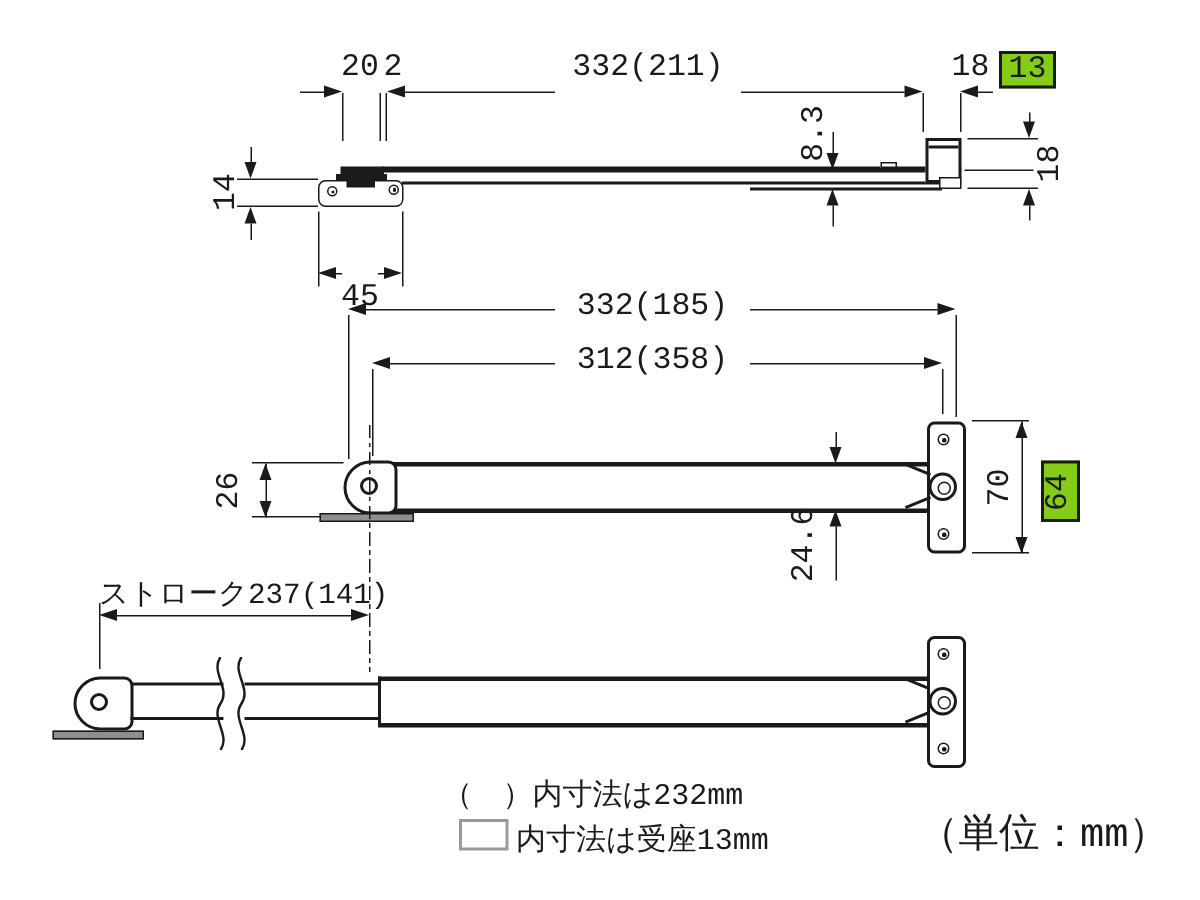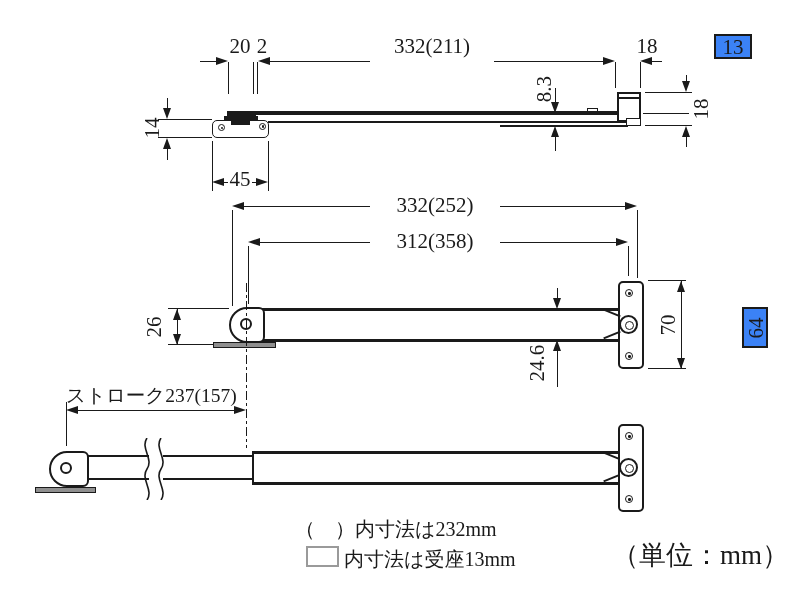--- a/index.html
+++ b/index.html
@@ -1,36 +1,36 @@
 <!DOCTYPE html>
 <html><head>
 <meta charset="utf-8">
 <style>
   html,body{margin:0;padding:0;background:#fff;}
   #canvas{position:relative;width:800px;height:600px;background:#fff;overflow:hidden;
-          font-family:Liberation Serif, serif;color:#1a1a1a;}
+          font-family:Liberation Mono, monospace;color:#1a1a1a;}
   .hl{position:absolute;background:#1a1a1a;height:1px;}
   .vl{position:absolute;background:#1a1a1a;width:1px;}
   .lbl{position:absolute;font-size:21px;line-height:22px;text-align:center;white-space:nowrap;color:#1a1a1a;}
   .rot{transform:rotate(-90deg);transform-origin:center center;}
   
   .ar{position:absolute;width:0;height:0;}
   .ar-r{border-left:12px solid #1a1a1a;border-top:4px solid transparent;border-bottom:4px solid transparent;}
   .ar-l{border-right:12px solid #1a1a1a;border-top:4px solid transparent;border-bottom:4px solid transparent;}
   .ar-d{border-top:11px solid #1a1a1a;border-left:4px solid transparent;border-right:4px solid transparent;}
   .ar-u{border-bottom:11px solid #1a1a1a;border-left:4px solid transparent;border-right:4px solid transparent;}
   .part{position:absolute;border:2px solid #1a1a1a;background:#fff;box-sizing:border-box;}
   .circ{position:absolute;border:1.8px solid #1a1a1a;border-radius:50%;background:#fff;box-sizing:border-box;}
   .dot{position:absolute;width:2.5px;height:2.5px;background:#1a1a1a;border-radius:50%;}
   .plate{position:absolute;background:#8f8f8f;border:1px solid #1a1a1a;box-sizing:border-box;}
   .black{position:absolute;background:#1a1a1a;}
   .centerline{position:absolute;width:1px;
     background:repeating-linear-gradient(to bottom,#1a1a1a 0 9px,transparent 9px 12px,#1a1a1a 12px 15px,transparent 15px 18px);}
   .diag{position:absolute;height:2px;background:#1a1a1a;}
-  .dimbox{position:absolute;border:2px solid #1a1a1a;box-sizing:border-box;display:flex;align-items:center;justify-content:center;background:#3b82f6;margin-left:48px;}
+  .dimbox{position:absolute;border:2px solid #1a1a1a;box-sizing:border-box;display:flex;align-items:center;justify-content:center;background:#84cc16;}
   .legendbox{position:absolute;border:2px solid #9a9a9a;background:#fff;box-sizing:border-box;}
   .note{position:absolute;font-size:20px;white-space:nowrap;color:#1a1a1a;}
 </style>
 </head>
 <body>
 
 <div id="canvas">
 
   <div>
 
@@ -88,32 +88,32 @@
 
     <div class="lbl rot" style="left:681px;top:98px;width:40px;">18</div>
     <div class="hl" style="left:645px;top:92px;width:47px;"></div>
     <div class="hl" style="left:643px;top:113px;width:46px;"></div>
     <div class="hl" style="left:645px;top:125px;width:47px;"></div>
     <div class="vl" style="left:686px;top:75px;height:10px;"></div>
     <div class="ar ar-d" style="left:682px;top:81px;"></div>
     <div class="ar ar-u" style="left:682px;top:126px;"></div>
     <div class="vl" style="left:686px;top:137px;height:10px;"></div>
 
-    <div class="lbl" style="left:222px;top:168px;width:36px;">45</div>
+    <div class="lbl" style="left:222px;top:188px;width:36px;">45</div>
     <div class="vl" style="left:212px;top:141px;height:50px;"></div>
     <div class="vl" style="left:268px;top:141px;height:50px;"></div>
     <div class="ar ar-l" style="left:212px;top:178px;"></div>
     <div class="hl" style="left:224px;top:182px;width:4px;"></div>
     <div class="hl" style="left:252px;top:182px;width:4px;"></div>
     <div class="ar ar-r" style="left:256px;top:178px;"></div>
   </div>
 
   <div>
 
-    <div class="lbl" style="left:372px;top:194px;width:126px;">332(252)</div>
+    <div class="lbl" style="left:372px;top:194px;width:126px;">332(185)</div>
     <div class="ar ar-l" style="left:232px;top:202px;"></div>
     <div class="hl" style="left:244px;top:206px;width:126px;"></div>
     <div class="hl" style="left:500px;top:206px;width:125px;"></div>
     <div class="ar ar-r" style="left:625px;top:202px;"></div>
     <div class="vl" style="left:232px;top:210px;height:96px;"></div>
     <div class="vl" style="left:637px;top:210px;height:68px;"></div>
 
     <div class="lbl" style="left:372px;top:230px;width:126px;">312(358)</div>
     <div class="ar ar-l" style="left:248px;top:238px;"></div>
     <div class="hl" style="left:260px;top:242px;width:110px;"></div>
@@ -157,21 +157,21 @@
     <div class="hl" style="left:648px;top:368px;width:38px;"></div>
     <div class="vl" style="left:681px;top:281px;height:88px;"></div>
     <div class="ar ar-u" style="left:677px;top:281px;"></div>
     <div class="ar ar-d" style="left:677px;top:358px;"></div>
     <div class="dimbox" style="left:694px;top:307px;width:26px;height:41px;">
       <span class="lbl rot" style="position:static;">64</span>
     </div>
   </div>
 
   <div>
-    <div class="note" style="left:66px;top:382px;font-size:19.5px;">ストローク237(157)</div>
+    <div class="note" style="left:66px;top:382px;font-size:19.5px;">ストローク237(141)</div>
     <div class="ar ar-l" style="left:66px;top:406px;"></div>
     <div class="hl" style="left:78px;top:410px;width:156px;"></div>
     <div class="ar ar-r" style="left:234px;top:406px;"></div>
     <div class="vl" style="left:66px;top:402px;height:44px;"></div>
 
     <div class="part" style="left:49px;top:451px;width:40px;height:36px;border-width:2.2px;border-radius:18px 6px 6px 18px;"></div>
     <div class="circ" style="left:60px;top:462px;width:12px;height:12px;border-width:2px;"></div>
     <div class="plate" style="left:35px;top:487px;width:61px;height:6px;"></div>
 
     <div class="hl" style="left:87px;top:455px;width:62px;height:2px;"></div>

